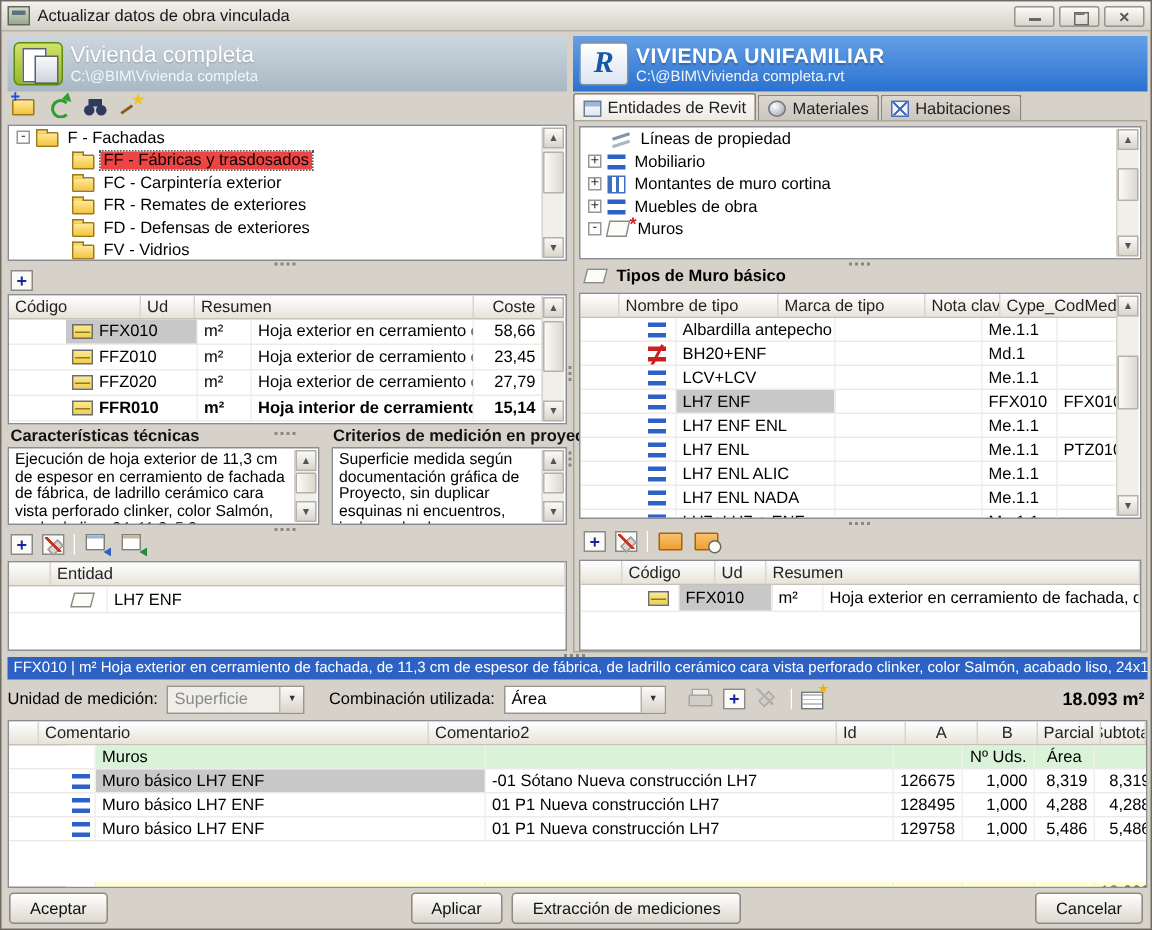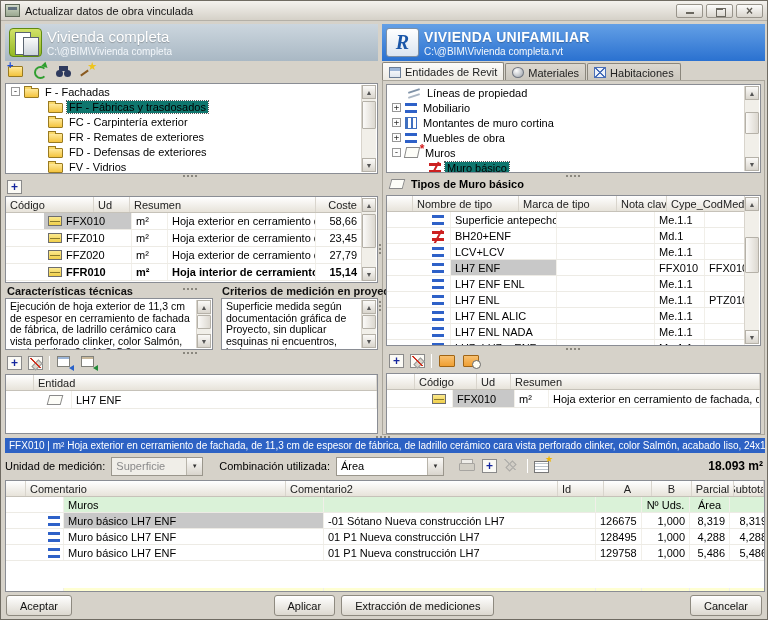--- a/index.html
+++ b/index.html
@@ -82,21 +82,21 @@
       linear-gradient(-45deg,transparent 44%,#4a6fb8 44% 56%,transparent 56%),#eef3fb; }
   .tabpage { position:absolute; left:381px; top:79px; width:383px; height:355px; border:1px solid #aaa69c; }
 
   
   .sunken { position:absolute; background:#fff; border:1px solid #8a8d94; overflow:hidden; }
   .trow { height:15px; display:flex; align-items:center; gap:4px; padding-left:5px; white-space:nowrap; }
   .tindent { width:17px; flex:none; }
   .tpad { width:12px; flex:none; }
   .exp { width:9px; height:9px; flex:none; border:1px solid #979797; background:#fdfdfd; font-size:9px; line-height:7px; text-align:center; color:#333; font-family:"DejaVu Sans Mono",monospace; }
   .tlabel { padding:0 2px; }
-  .tsel { background:#0f766e; outline:1px dotted #555; }
+  .tsel { background:#ef4444; outline:1px dotted #555; }
 
   .ic-folder { width:15px; height:10px; flex:none; position:relative; background:linear-gradient(#ffe99a,#f4c43e); border:1px solid #997a20; border-radius:1px; margin-top:2px; }
   .ic-folder::before { content:""; position:absolute; top:-3px; left:-1px; width:6px; height:2px; background:#f9d96a; border:1px solid #997a20; border-bottom:none; }
   .ic-eq  { width:12px; height:10px; flex:none; border-top:3px solid #2e61c8; border-bottom:3px solid #2e61c8; }
   .ic-neq { position:relative; width:12px; height:10px; flex:none; border-top:3px solid #cc2020; border-bottom:3px solid #cc2020; }
   .ic-neq::after { content:""; position:absolute; left:5px; top:-5px; width:2px; height:16px; background:#cc2020; transform:rotate(28deg); }
   .ic-lines { width:13px; height:12px; flex:none; position:relative; }
   .ic-lines::before { content:""; position:absolute; left:0; top:3px; width:12px; height:2px; background:#8093a8; transform:rotate(-18deg); }
   .ic-lines::after  { content:""; position:absolute; left:0; top:8px; width:12px; height:2px; background:#aab6c4; transform:rotate(-18deg); }
   .ic-mullion { width:12px; height:12px; flex:none; border:1px solid #3f6fc0; background:repeating-linear-gradient(90deg,#3f6fc0 0 2px,#fff 2px 5px); }
@@ -410,26 +410,20 @@
         <div class="trow">
           <span class="exp">+</span>
           <span class="ic-eq"></span>
           <span class="tlabel">Muebles de obra</span>
         </div>
         <div class="trow">
           <span class="exp">-</span>
           <span class="ic-wallfolder"></span>
           <span class="tlabel">Muros</span>
         </div>
-        <div class="trow">
-          <span class="tindent"></span>
-          <span class="tpad"></span>
-          <span class="ic-neq"></span>
-          <span class="tlabel tsel">Muro básico</span>
-        </div>
       </div>
     <div class="vscroll">
       <span class="sb-btn sb-up">▲</span>
       <span class="sb-btn sb-dn">▼</span>
       <span class="sb-thumb" style="top:26px; height:22px;"></span>
     </div>
   </div>
   <div class="hdots" style="left:565px; top:174px;">
       <i></i>
       <i></i>
@@ -448,21 +442,21 @@
         <div>Nombre de tipo</div>
         <div>Marca de tipo</div>
         <div>Nota clave</div>
         <div>Cype_CodMed</div>
       </div>
     <div>
         <div class="grow tipos-grid" style="height: 16px; width: 358px;">
           <div class="ctr">
             <span class="ic-eq"></span>
           </div>
-          <div>Superficie antepecho</div>
+          <div>Albardilla antepecho</div>
           <div></div>
           <div>Me.1.1</div>
           <div></div>
         </div>
         <div class="grow tipos-grid" style="height: 16px; width: 358px;">
           <div class="ctr">
             <span class="ic-neq"></span>
           </div>
           <div>BH20+ENF</div>
           <div></div>

